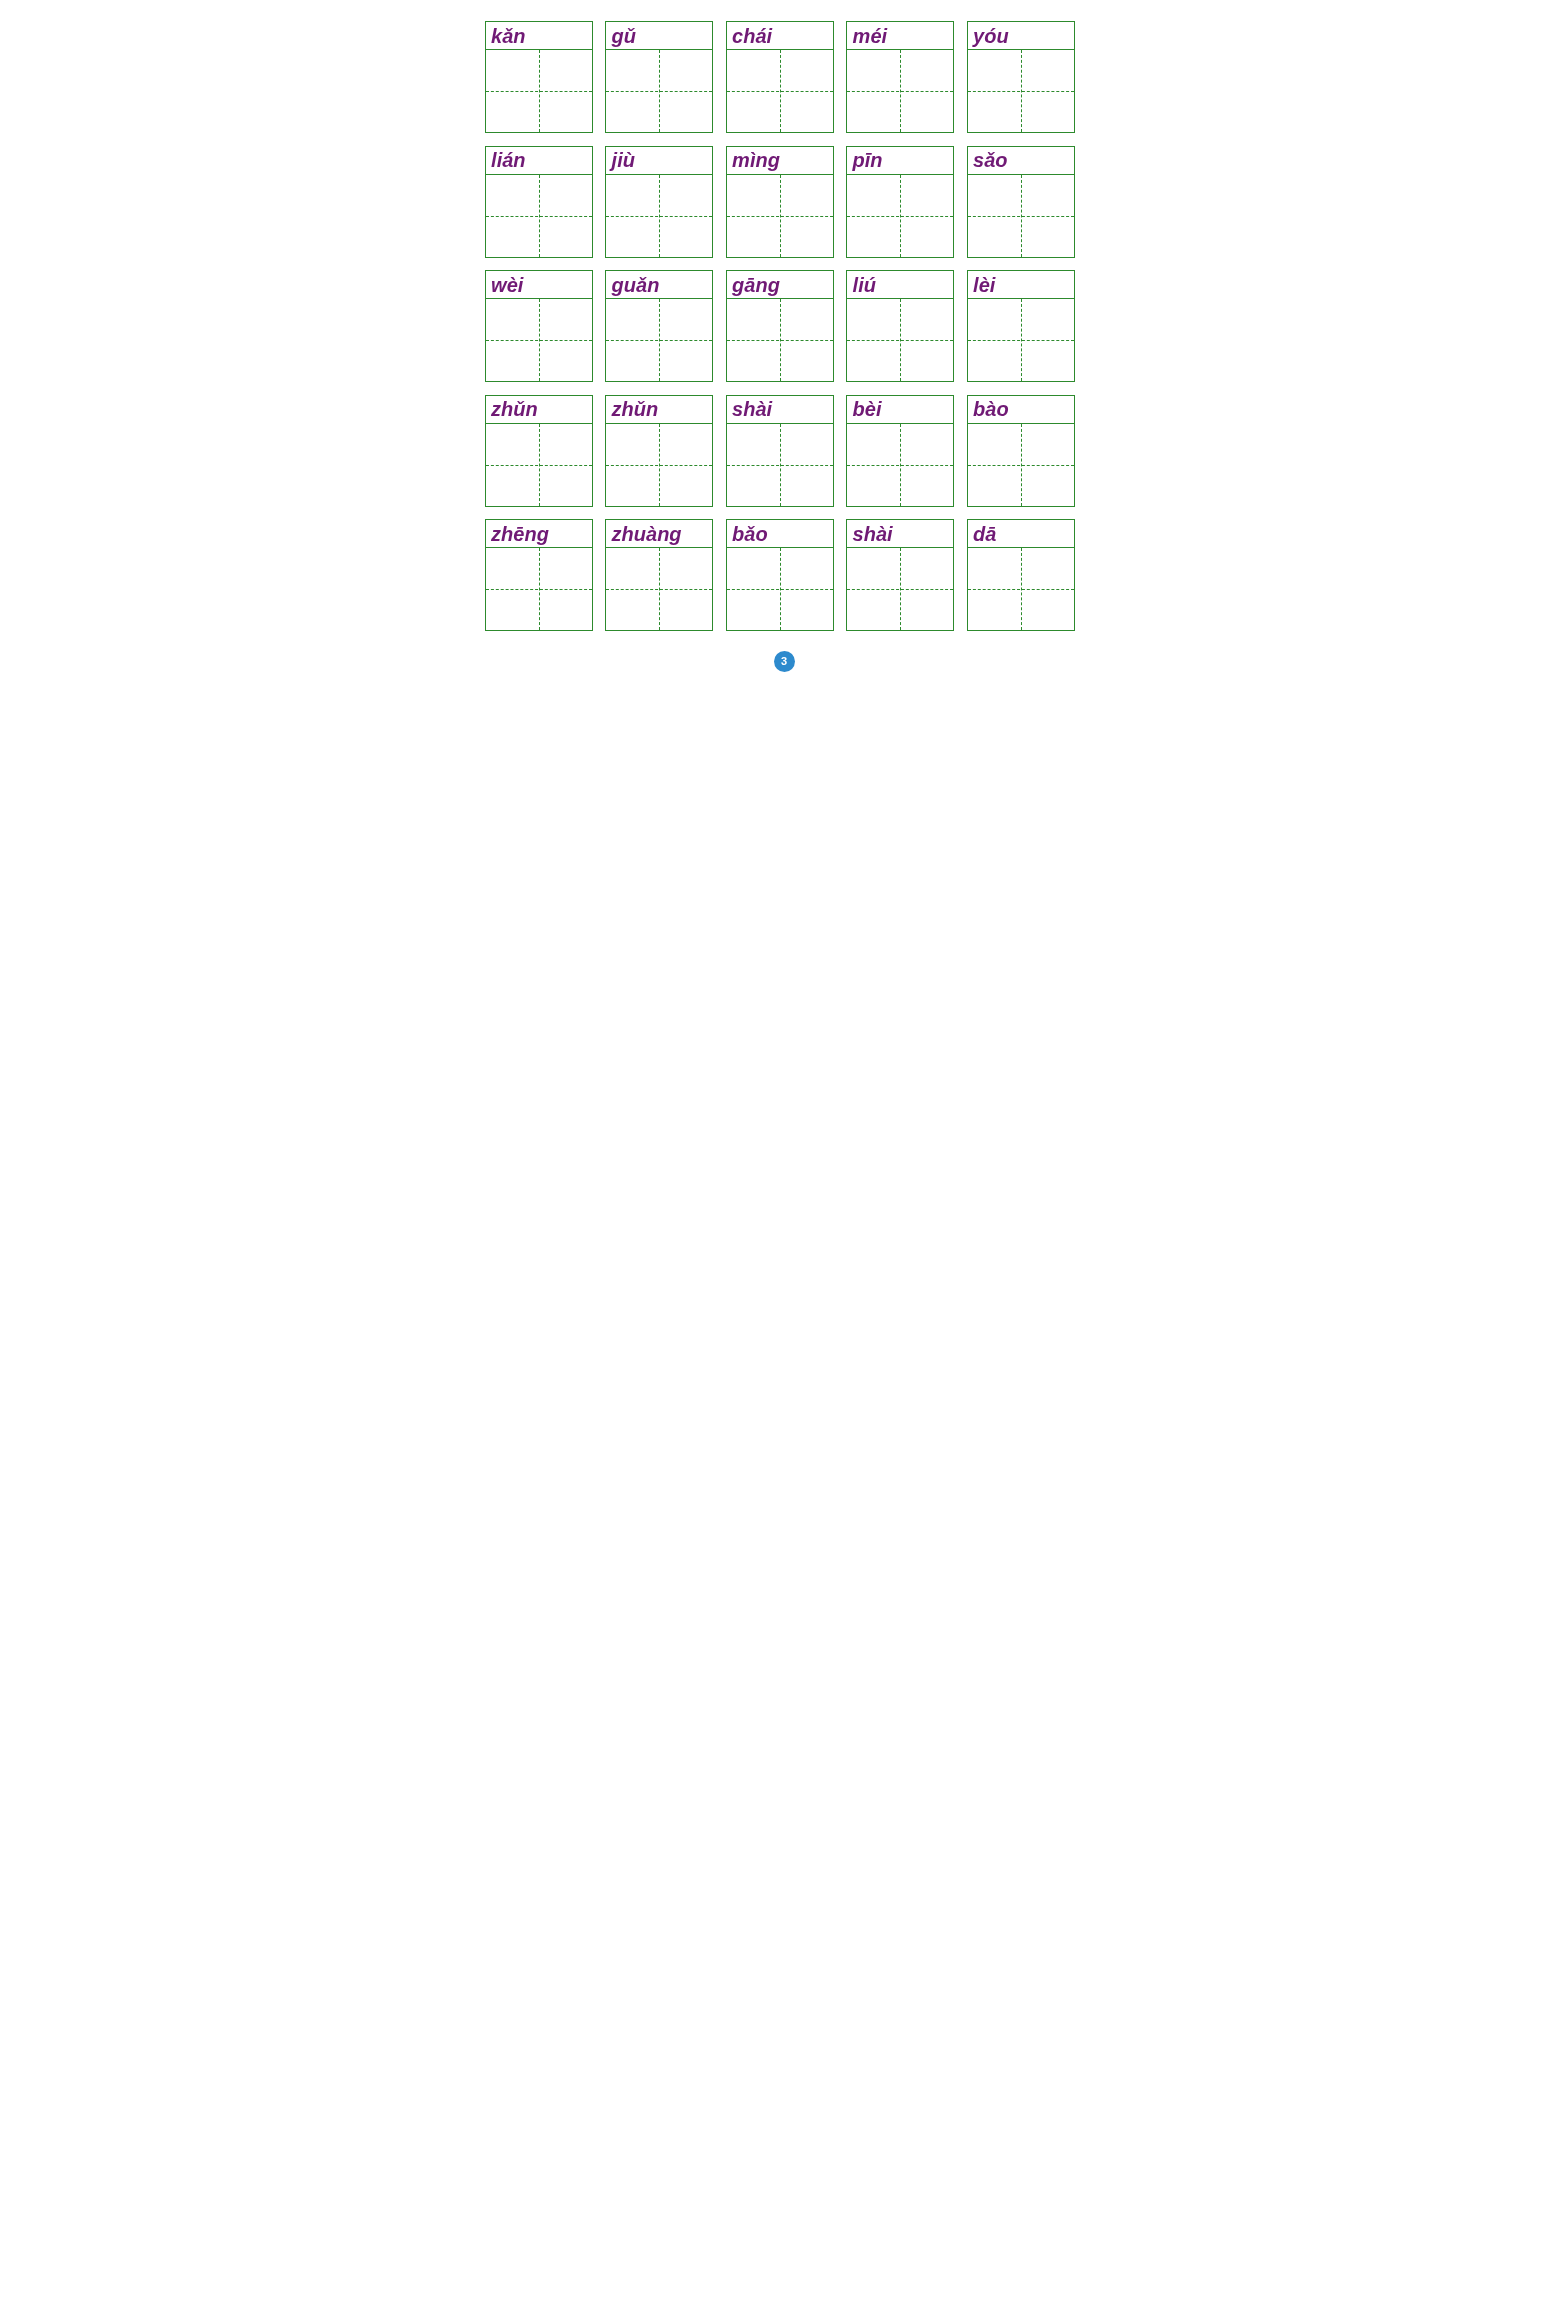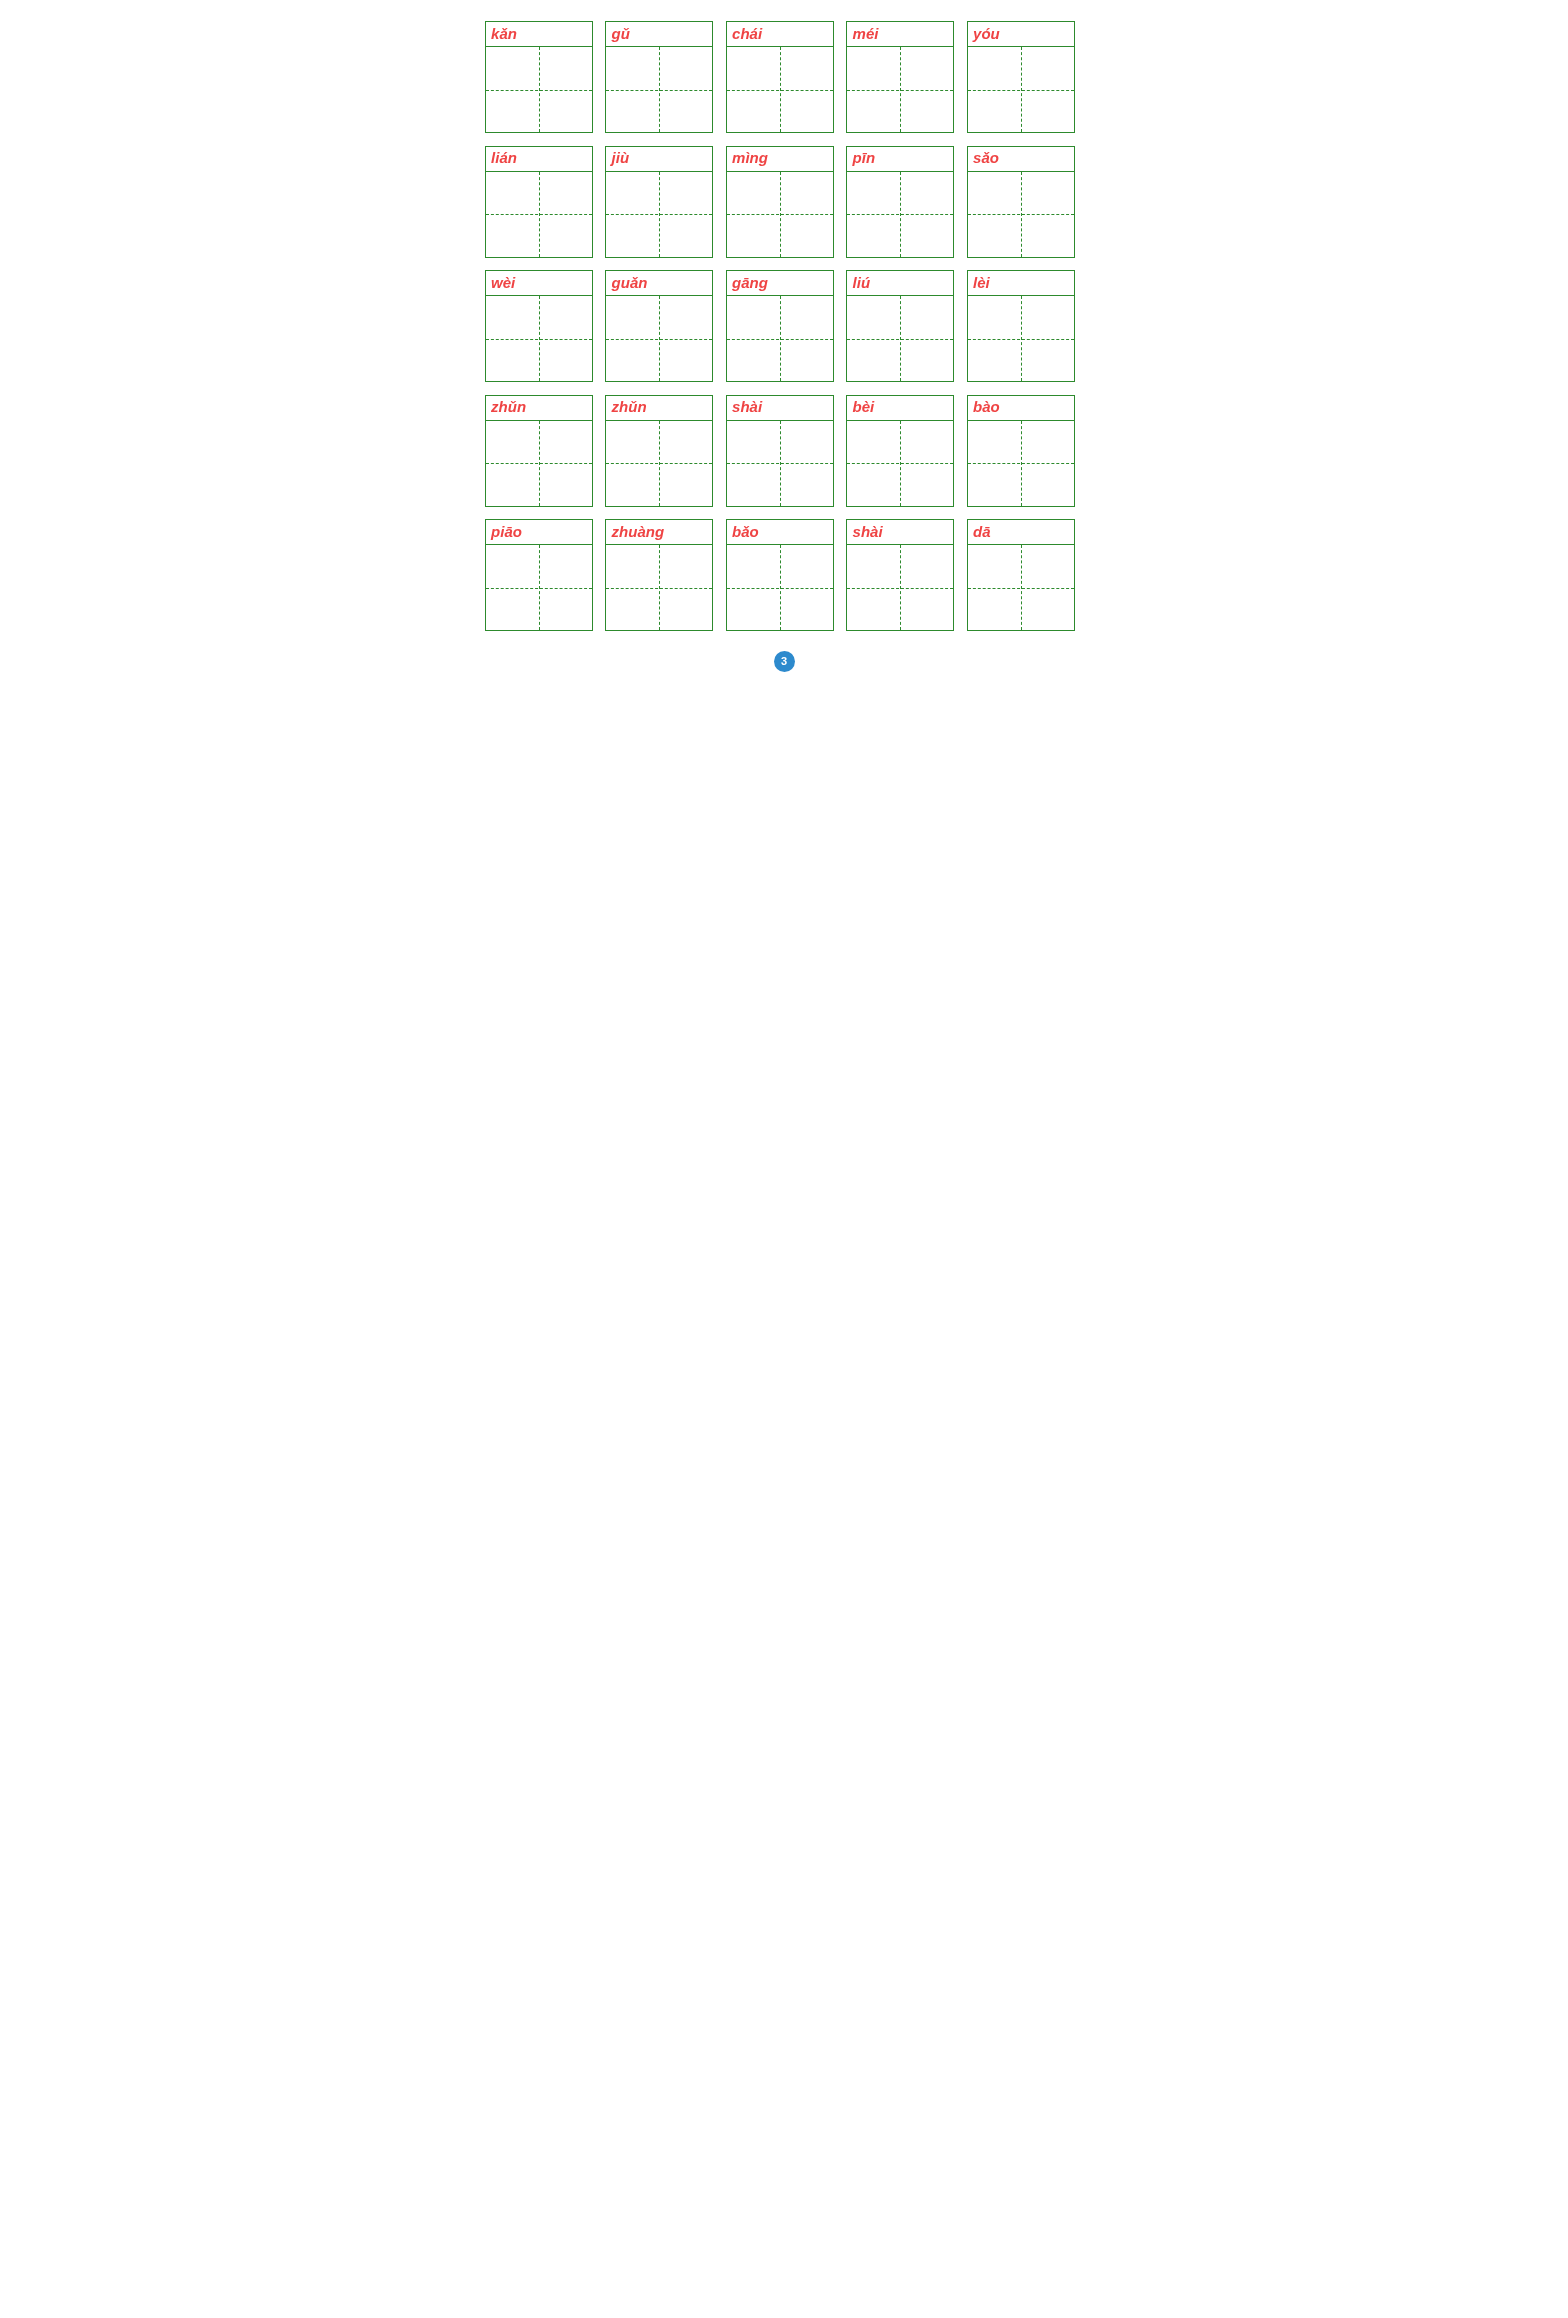--- a/index.html
+++ b/index.html
@@ -31,24 +31,24 @@
 
     .char-card {
       border: 1.4px solid #2d8a2d;
       display: flex;
       flex-direction: column;
       width: 108px;
       min-height: 112px;
     }
 
     .char-label {
-      font-size: 15px;
+      font-size: 20px;
       font-weight: bold;
       font-style: italic;
-      color: #ef4444;
+      color: #701a75;
       padding: 2.8px 5.6px 1.4px 5.6px;
       border-bottom: 1.4px solid #2d8a2d;
       font-family: Arial, sans-serif;
       min-height: 25px;
     }
 
     .char-grid-area {
       flex: 1;
       display: grid;
       grid-template-columns: 1fr 1fr;
@@ -184,21 +184,21 @@
           <div class="char-label">bèi</div>
           <div class="char-grid-area"></div>
         </div>
         <div class="char-card">
           <div class="char-label">bào</div>
           <div class="char-grid-area"></div>
         </div>
       </div>
       <div class="grid-row">
         <div class="char-card">
-          <div class="char-label">piāo</div>
+          <div class="char-label">zhēng</div>
           <div class="char-grid-area"></div>
         </div>
         <div class="char-card">
           <div class="char-label">zhuàng</div>
           <div class="char-grid-area"></div>
         </div>
         <div class="char-card">
           <div class="char-label">bǎo</div>
           <div class="char-grid-area"></div>
         </div>

